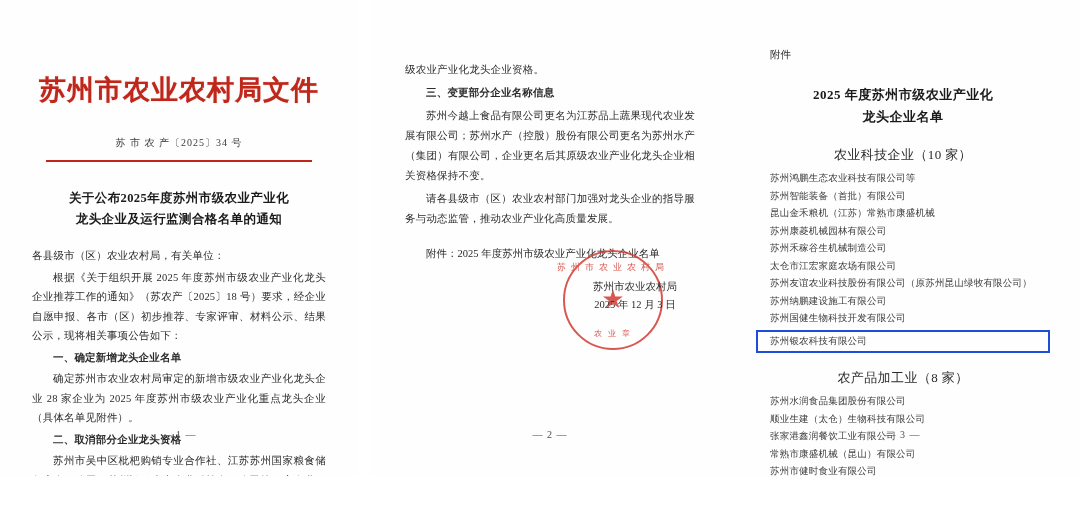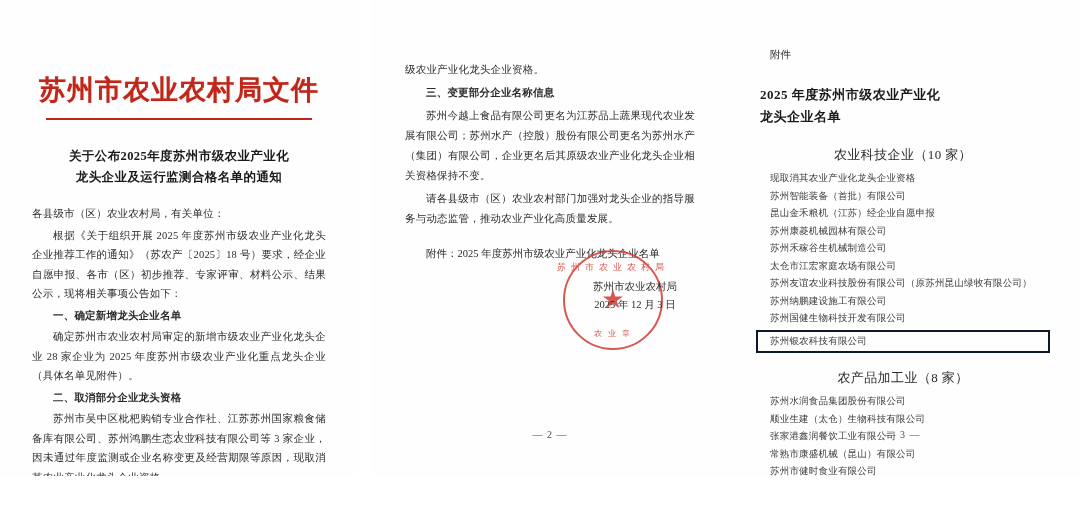--- a/index.html
+++ b/index.html
@@ -141,20 +141,21 @@
   }
 
   
   .attach-label {
     margin: 48px 0 0 44px;
     font-size: 10.5px;
     color: #2b2b2b;
   }
   .list-title {
     margin: 22px 34px 0 34px;
+    text-align: center;
     font-size: 13px;
     font-weight: bold;
     color: #1a1a1a;
     line-height: 22px;
     letter-spacing: 0.5px;
   }
   .group-head {
     margin: 18px 0 6px 0;
     text-align: center;
     font-size: 13px;
@@ -169,21 +170,21 @@
     line-height: 17.5px;
     letter-spacing: 0.2px;
   }
   .company-list .item {
     padding-left: 14px;
     white-space: nowrap;
     overflow: hidden;
     text-overflow: ellipsis;
   }
   .company-list .item.boxed {
-    border: 2px solid #0f172a;
+    border: 2px solid #1d4ed8;
     padding: 1px 4px 1px 12px;
     margin: 2px 0;
   }
 
   
   .page-footer {
     position: absolute;
     bottom: 36px;
     left: 0;
     width: 100%;
@@ -192,20 +193,21 @@
     color: #4a4a4a;
     letter-spacing: 1px;
   }
 </style>
 </head>
 <body>
 
 <div class="scan" id="page1">
   <div class="inner">
     <div class="doc-title">苏州市农业农村局文件</div>
+    <div class="doc-number">苏 市 农 产〔2025〕34 号</div>
     <div class="red-rule"></div>
 
     <div class="notice-title">
       <div>关于公布2025年度苏州市级农业产业化</div>
       <div>龙头企业及运行监测合格名单的通知</div>
     </div>
 
     <div class="body-text">
       <p>各县级市（区）农业农村局，有关单位：</p>
       <p class="indent2">根据《关于组织开展 2025 年度苏州市级农业产业化龙头企业推荐工作的通知》（苏农产〔2025〕18 号）要求，经企业自愿申报、各市（区）初步推荐、专家评审、材料公示、结果公示，现将相关事项公告如下：</p>
@@ -249,23 +251,23 @@
   <div class="inner">
     <div class="attach-label">附件</div>
 
     <div class="list-title">
       <div>2025 年度苏州市级农业产业化</div>
       <div>龙头企业名单</div>
     </div>
 
     <div class="group-head">农业科技企业（10 家）</div>
     <div class="company-list">
-      <div class="item">现取消其农业产业化龙头企业资格</div>
+      <div class="item">苏州鸿鹏生态农业科技有限公司等</div>
       <div class="item">苏州智能装备（首批）有限公司</div>
-      <div class="item">昆山金禾粮机（江苏）经企业自愿申报</div>
+      <div class="item">昆山金禾粮机（江苏）常熟市康盛机械</div>
       <div class="item">苏州康菱机械园林有限公司</div>
       <div class="item">苏州禾稼谷生机械制造公司</div>
       <div class="item">太仓市江宏家庭农场有限公司</div>
       <div class="item">苏州友谊农业科技股份有限公司（原苏州昆山绿牧有限公司）</div>
       <div class="item">苏州纳鹏建设施工有限公司</div>
       <div class="item">苏州国健生物科技开发有限公司</div>
       <div class="item boxed">苏州银农科技有限公司</div>
     </div>
 
     <div class="group-head second">农产品加工业（8 家）</div>

